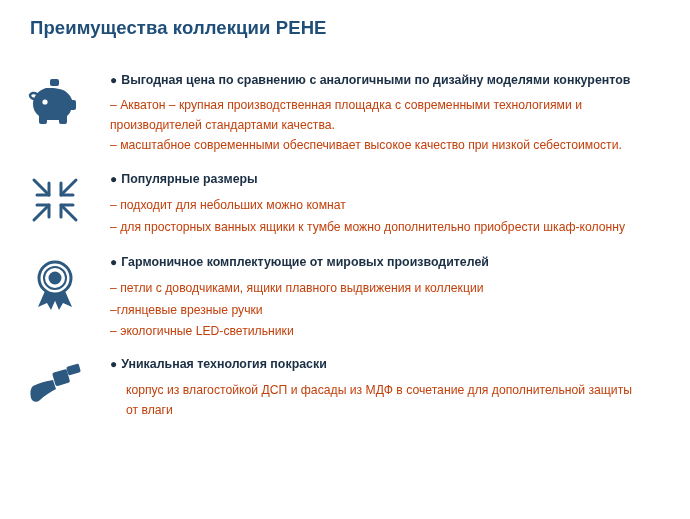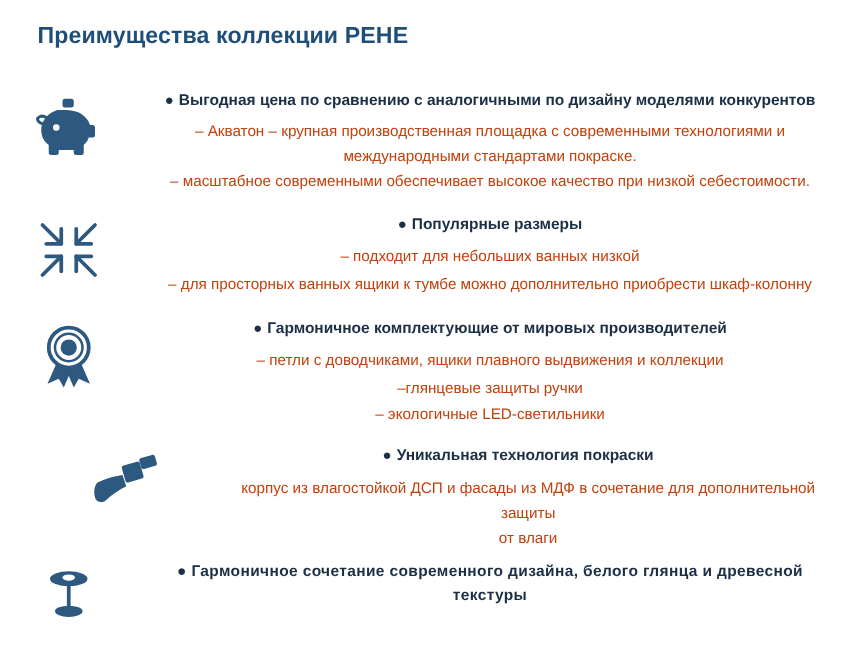--- a/index.html
+++ b/index.html
@@ -35,21 +35,20 @@
     position: absolute;
     left: 0;
     top: 72px;
     width: 690px;
   }
 
   .section {
     display: flex;
     align-items: flex-start;
     margin-bottom: 6px;
-    text-align: center;
   }
   .icon-cell {
     width: 110px;
     min-width: 110px;
     display: flex;
     justify-content: center;
     padding-top: 6px;
   }
   .icon-cell svg {
     display: block;
@@ -81,21 +80,21 @@
   }
   .indent {
     padding-left: 16px;
   }
 
   
   .sec-1 .headline { margin-bottom: 6px; }
   .sec-1 { margin-bottom: 14px; }
   .sec-2 { margin-bottom: 14px; }
   .sec-3 { margin-bottom: 12px; }
-  .sec-4 { margin-bottom: 6px; padding-left: 45px; }
+  .sec-4 { margin-bottom: 6px; }
   .sec-5 .headline { line-height: 1.5; }
 
   .sec-5 .headline { font-size: 12.4px; letter-spacing: 0.3px; }
 </style>
 </head>
 <body>
 
 <div class="page">
 
   <div class="page-title">Преимущества коллекции РЕНЕ</div>
@@ -107,21 +106,21 @@
         <svg width="54" height="50" viewBox="0 0 54 50" fill="none" xmlns="http://www.w3.org/2000/svg">
           <rect x="22" y="1" width="9" height="7" rx="2" fill="#2d587f"></rect>
           <path d="M18 10c-7 2-13 8-13 16 0 5 2 9 6 12v6a2 2 0 002 2h4a2 2 0 002-2v-2h12v2a2 2 0 002 2h4a2 2 0 002-2v-6c2-2 3-3 4-6h3a2 2 0 002-2v-6a2 2 0 00-2-2h-2c-1-4-5-8-9-10-3-1-7-2-10-2-3 0-5 0-7 0z" fill="#2d587f"></path>
           <circle cx="17" cy="24" r="2.6" fill="#ffffff"></circle>
           <path d="M9 16c-3-2-6-1-7 1 0 2 2 4 5 4" stroke="#2d587f" stroke-width="2.5" fill="none" stroke-linecap="round"></path>
         </svg>
       </div>
       <div class="text-cell">
         <div class="headline"><span class="bullet">●</span><span>Выгодная цена по сравнению с аналогичными по дизайну моделями конкурентов</span></div>
         <div class="line tight">– Акватон – крупная производственная площадка с современными технологиями и</div>
-        <div class="line tight">международными стандартами покраске.</div>
+        <div class="line tight">производителей стандартами качества.</div>
         <div class="line">– масштабное современными обеспечивает высокое качество при низкой себестоимости.</div>
       </div>
     </div>
 
     <div class="section sec-2">
       <div class="icon-cell">
         <svg width="48" height="46" viewBox="0 0 48 46" fill="none" xmlns="http://www.w3.org/2000/svg">
           <g stroke="#2d587f" stroke-width="3" stroke-linecap="round" stroke-linejoin="round" fill="none">
             <path d="M3 3l15 15"></path>
               <path d="M18 6v12H6"></path>
@@ -129,66 +128,53 @@
               <path d="M30 6v12h12"></path>
             <path d="M3 43l15-15"></path>
               <path d="M18 40V28H6"></path>
             <path d="M45 43L30 28"></path>
               <path d="M30 40V28h12"></path>
           </g>
         </svg>
       </div>
       <div class="text-cell">
         <div class="headline"><span class="bullet">●</span><span>Популярные размеры</span></div>
-        <div class="line">– подходит для небольших  ванных низкой</div>
+        <div class="line">– подходит для небольших  можно комнат</div>
         <div class="line">– для просторных ванных ящики к тумбе можно дополнительно приобрести шкаф-колонну</div>
       </div>
     </div>
 
     <div class="section sec-3">
       <div class="icon-cell">
         <svg width="48" height="52" viewBox="0 0 48 52" fill="none" xmlns="http://www.w3.org/2000/svg">
           <circle cx="24" cy="18" r="16" stroke="#2d587f" stroke-width="3" fill="none"></circle>
           <circle cx="24" cy="18" r="11" stroke="#2d587f" stroke-width="2" fill="none"></circle>
           <circle cx="24" cy="18" r="6.5" fill="#2d587f"></circle>
           <path d="M14 31l-7 16 9-4 4 7 7-16" fill="#2d587f"></path>
           <path d="M34 31l7 16-9-4-4 7-6-14" fill="#2d587f"></path>
         </svg>
       </div>
       <div class="text-cell">
         <div class="headline"><span class="bullet">●</span><span>Гармоничное  комплектующие от мировых производителей</span></div>
         <div class="line">– петли с доводчиками, ящики плавного выдвижения и коллекции</div>
-        <div class="line">–глянцевые защиты ручки</div>
+        <div class="line">–глянцевые врезные ручки</div>
         <div class="line">– экологичные  LED-светильники</div>
       </div>
     </div>
 
     <div class="section sec-4">
       <div class="icon-cell">
         <svg width="52" height="40" viewBox="0 0 52 40" fill="none" xmlns="http://www.w3.org/2000/svg">
           <path d="M4 24c6-3 13-5 20-6l3 9c-6 3-12 7-16 11-3 3-8 2-9-2-1-4-1-9 2-12z" fill="#2d587f"></path>
           <rect x="23" y="11" width="15" height="14" rx="2" transform="rotate(-16 23 11)" fill="#2d587f"></rect>
           <rect x="37" y="5" width="13" height="9" rx="2" transform="rotate(-16 37 5)" fill="#2d587f"></rect>
         </svg>
       </div>
       <div class="text-cell">
         <div class="headline"><span class="bullet">●</span><span>Уникальная технология покраски</span></div>
         <div class="line indent tight">корпус из влагостойкой ДСП и фасады из МДФ в сочетание для дополнительной защиты</div>
         <div class="line indent">от влаги</div>
       </div>
     </div>
 
-    <div class="section sec-5">
-      <div class="icon-cell">
-        <svg width="44" height="42" viewBox="0 0 44 42" fill="none" xmlns="http://www.w3.org/2000/svg">
-          <ellipse cx="22" cy="9" rx="15" ry="6" fill="#2d587f"></ellipse>
-          <ellipse cx="22" cy="8" rx="5" ry="2.5" fill="#ffffff"></ellipse>
-          <rect x="20.5" y="14" width="3" height="18" fill="#2d587f"></rect>
-          <ellipse cx="22" cy="35" rx="11" ry="4.5" fill="#2d587f"></ellipse>
-        </svg>
-      </div>
-      <div class="text-cell">
-        <div class="headline">● Гармоничное сочетание современного дизайна, белого глянца и древесной текстуры</div>
-      </div>
-    </div>
 
   </div>
 </div>
 
 </body></html>

